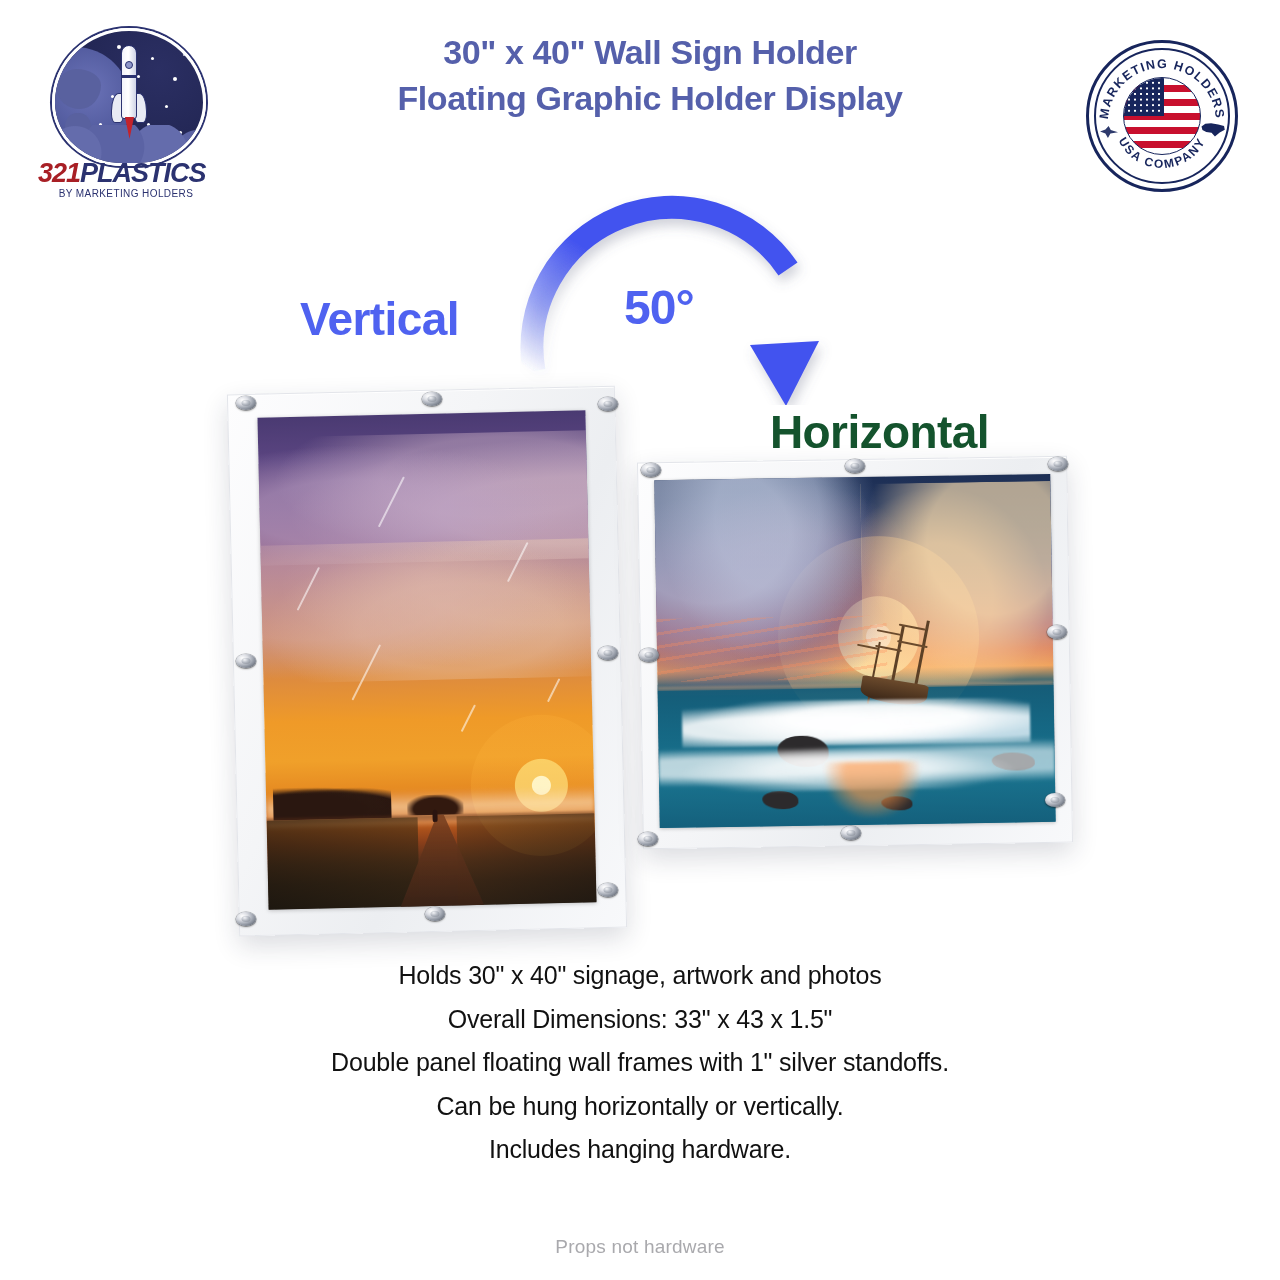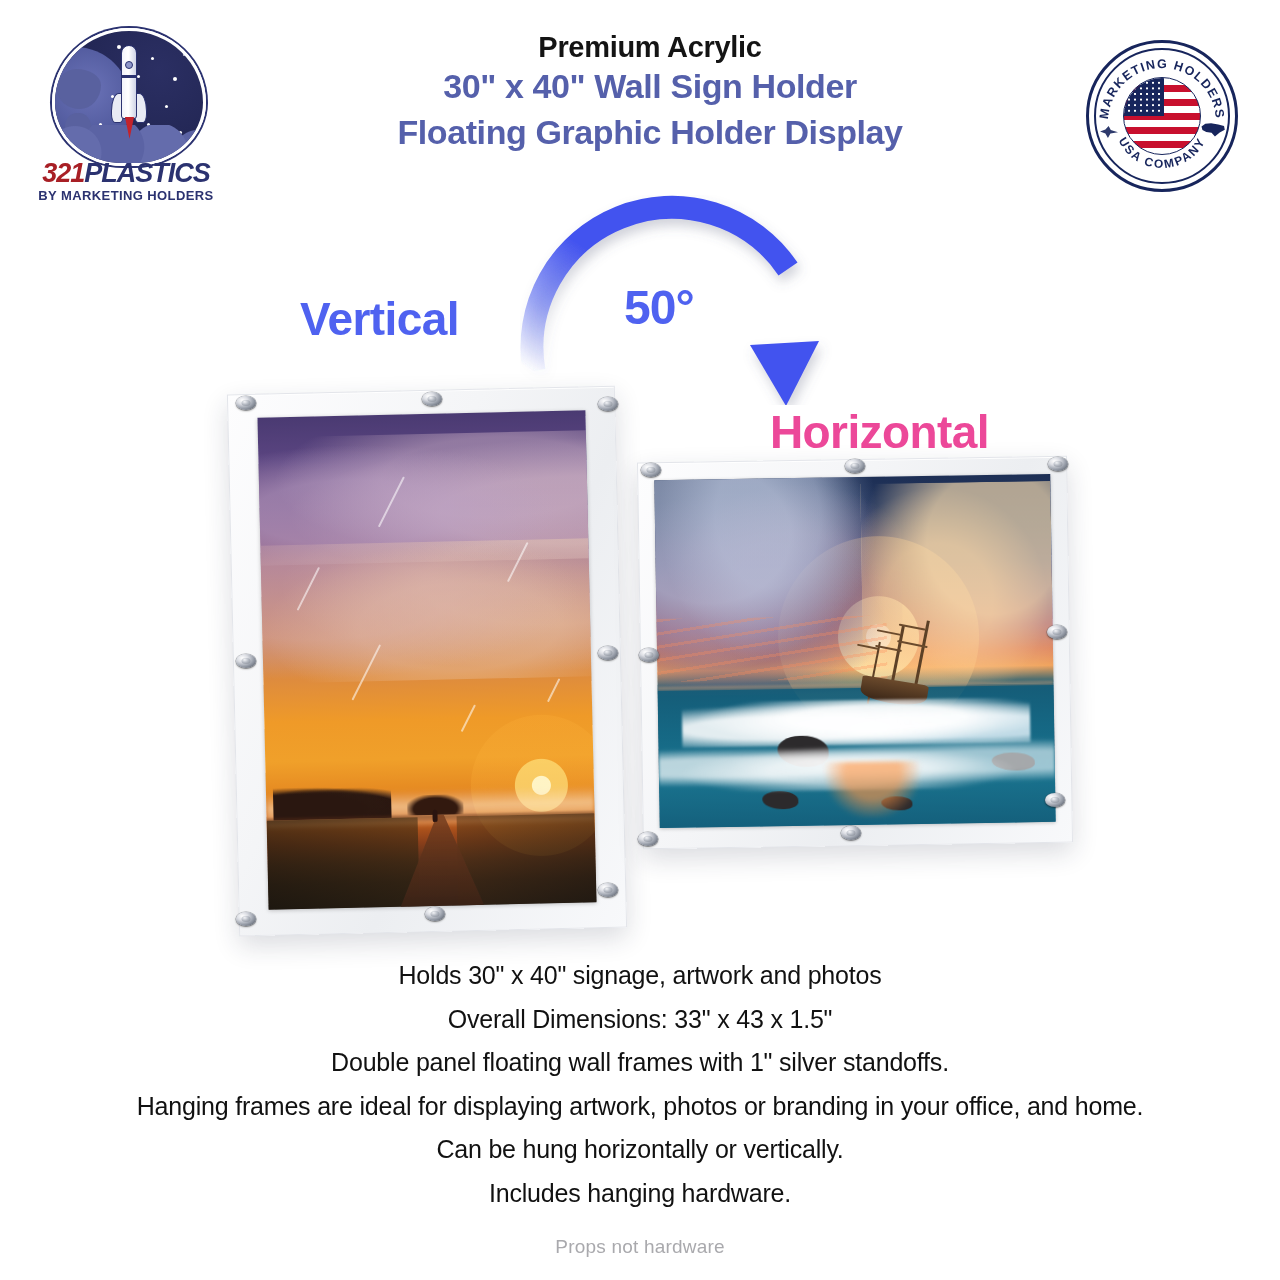--- a/index.html
+++ b/index.html
@@ -70,29 +70,29 @@
     position:absolute;right:-1px;top:48px;width:13px;height:30px;background:#e9ebf4;
     border:1.5px solid #2b3270;box-sizing:border-box;
     border-radius:10% 60% 30% 30%;
   }
   .rkt-flame{
     position:absolute;left:13px;top:72px;width:9px;height:22px;
     background:#c4232b;border-radius:0 0 50% 50%;
     clip-path:polygon(0 0,100% 0,50% 100%);
   }
   .logo-word{
-    position:absolute;left:0;top:132px;width:176px;text-align:center;
+    position:absolute;left:0;top:132px;width:176px;text-align:left;
     font-size:27px;font-weight:bold;letter-spacing:-1px;line-height:1;
     font-family:"Liberation Sans", sans-serif;
   }
   .lw-321{color:#a81f25;font-style:italic;}
   .lw-plastics{color:#2b3270;font-style:italic;}
   .logo-sub{
     position:absolute;left:0;top:160px;width:176px;text-align:center;
-    font-size:13px;font-weight:bold;color:#2b3270;letter-spacing:0.4px;
+    font-size:10px;font-weight:normal;color:#2b3270;letter-spacing:0.4px;
   }
 
   .badge-right{
     position:absolute;right:42px;top:40px;width:152px;height:152px;
   }
   .badge-ring-outer{
     position:absolute;inset:0;border-radius:50%;border:3px solid #17255c;
   }
   .badge-ring-inner{
     position:absolute;inset:8px;border-radius:50%;border:2px solid #17255c;
@@ -141,21 +141,21 @@
     font-size:34px;font-weight:bold;color:#5560ab;line-height:1.34;letter-spacing:-0.4px;
   }
 
   
   .lbl-vertical{
     position:absolute;left:300px;top:292px;
     font-size:46px;font-weight:bold;color:#4f62f0;letter-spacing:-0.6px;
   }
   .lbl-horizontal{
     position:absolute;left:770px;top:405px;
-    font-size:46px;font-weight:bold;color:#ec4899;letter-spacing:-0.6px;
+    font-size:46px;font-weight:bold;color:#14532d;letter-spacing:-0.6px;
     z-index:6;
     text-align:right;
   }
   .lbl-degree{
     position:absolute;left:624px;top:280px;
     font-size:48px;font-weight:bold;color:#4f62f0;letter-spacing:-1px;
     z-index:6;
   }
   .arc-wrap{position:absolute;left:520px;top:195px;width:340px;height:210px;z-index:5;}
 
@@ -365,21 +365,20 @@
         <div class="rkt-flame"></div>
       </div>
     </div>
     <div class="logo-word">
       <span class="lw-321">321</span><span class="lw-plastics">PLASTICS</span>
     </div>
     <div class="logo-sub">BY MARKETING HOLDERS</div>
   </div>
 
   <div class="title-block">
-    <div class="t1">Premium Acrylic</div>
     <div class="t2">30" x 40" Wall Sign Holder</div>
     <div class="t2">Floating Graphic Holder Display</div>
   </div>
 
   <div class="badge-right">
     <div class="badge-ring-outer"></div>
     <div class="badge-ring-inner"></div>
     <svg class="badge-arc-text" viewBox="0 0 152 152">
       <defs>
         <path id="arcTop" d="M 22 82 A 54 54 0 0 1 130 82"></path>
@@ -477,20 +476,19 @@
   <div class="standoff" style="left:649px;top:655px;"></div>
   <div class="standoff" style="left:1057px;top:632px;"></div>
   <div class="standoff" style="left:648px;top:839px;"></div>
   <div class="standoff" style="left:851px;top:833px;"></div>
   <div class="standoff" style="left:1055px;top:800px;"></div>
 
   <div class="desc">
     <p>Holds 30" x 40" signage, artwork and photos</p>
     <p>Overall Dimensions: 33" x 43 x 1.5"</p>
     <p>Double panel floating wall frames with 1" silver standoffs.</p>
-    <p>Hanging frames are ideal for displaying artwork, photos or branding in your office, and home.</p>
     <p>Can be hung horizontally or vertically.</p>
     <p>Includes hanging hardware.</p>
   </div>
 
   <div class="footnote">Props not hardware</div>
 
 </div>
 
 </body></html>

